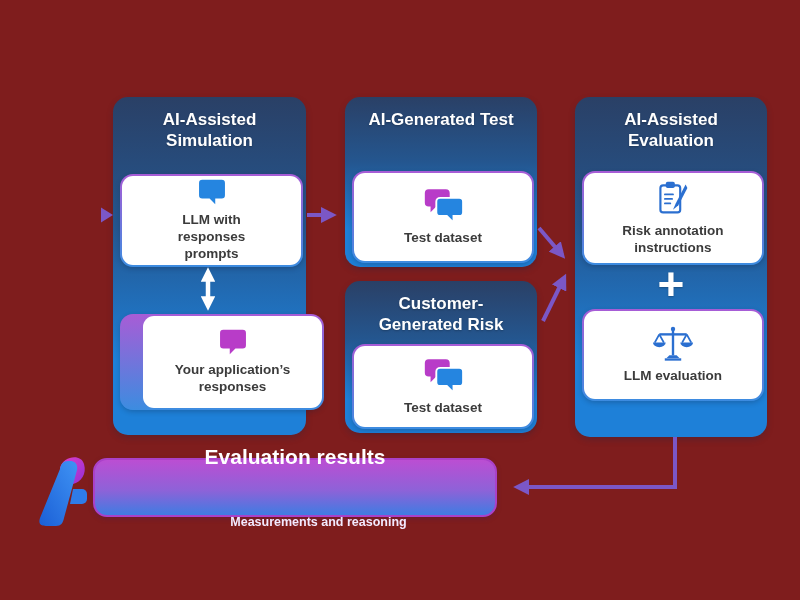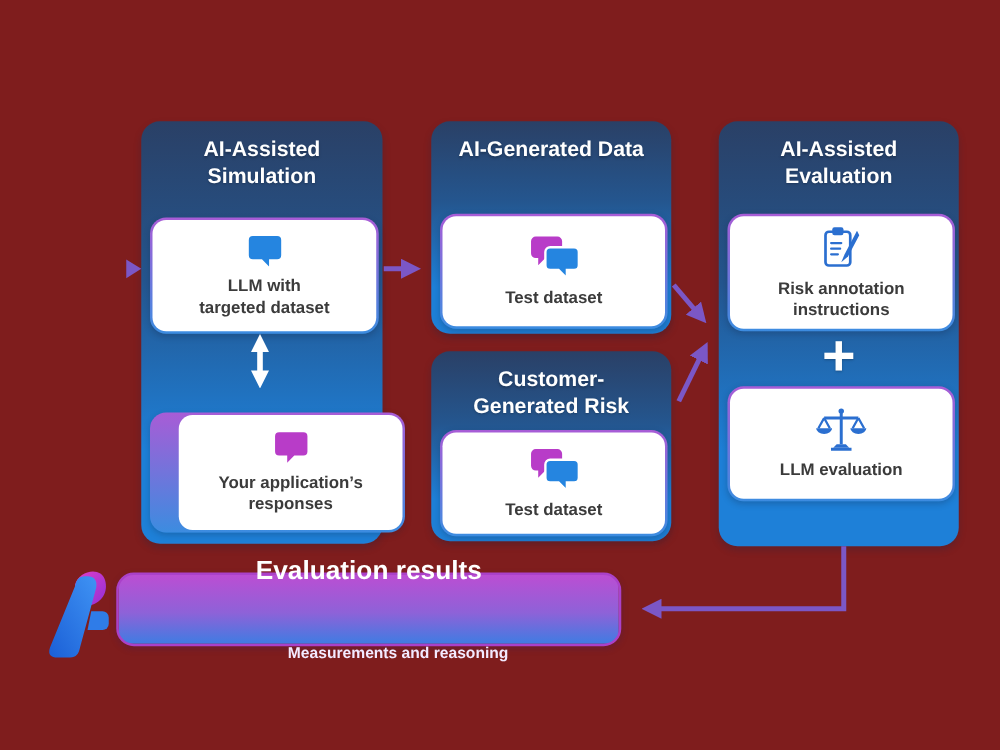--- a/index.html
+++ b/index.html
@@ -33,21 +33,21 @@
     width:100%;height:100%;box-sizing:border-box;border-radius:11px;background:#ffffff;
     display:flex;flex-direction:column;align-items:center;justify-content:center;gap:6px;
     padding:6px 8px;
   }
   .card-label{
     text-align:center;color:#3b3b3b;font-size:13.5px;font-weight:bold;line-height:1.25;
     max-width:150px;
   }
   .card-label.narrow{max-width:114px;}
   #card-llm{left:120px;top:174px;width:179px;height:89px;}
-  #card-responses{left:120px;top:330px;width:179px;height:92px;padding-left:23px;}
+  #card-responses{left:120px;top:314px;width:179px;height:92px;padding-left:23px;}
   #card-test1{left:352px;top:171px;width:178px;height:88px;}
   #card-test2{left:352px;top:344px;width:178px;height:81px;}
   #card-risk{left:582px;top:171px;width:178px;height:90px;}
   #card-llm-eval{left:582px;top:309px;width:178px;height:88px;}
   .icon{display:block;line-height:0;}
   
   .plus{
     position:absolute;left:575px;top:258px;width:192px;height:52px;
     display:flex;align-items:center;justify-content:center;
     color:#ffffff;font-size:46px;font-weight:bold;line-height:1;
@@ -72,39 +72,39 @@
 </head>
 <body>
 
 <div class="canvas">
 
   <section class="box" id="box-simulation">
     <h2 class="box-title">AI-Assisted Simulation</h2>
   </section>
 
   <section class="box" id="box-ai-generated">
-    <h2 class="box-title">AI-Generated Data</h2>
+    <h2 class="box-title">AI-Generated Test</h2>
   </section>
 
   <section class="box" id="box-customer">
     <h2 class="box-title narrow">Customer-Generated Risk</h2>
   </section>
 
   <section class="box" id="box-evaluation">
     <h2 class="box-title">AI-Assisted Evaluation</h2>
   </section>
 
   <div class="card" id="card-llm">
     <div class="card-inner">
       <span class="icon">
         <svg width="34" height="28" viewBox="0 0 42 32">
           <path d="M9,1 H33 A4,4 0 0 1 37,5 V20 A4,4 0 0 1 33,24 H25 V31 L18,24 H9 A4,4 0 0 1 5,20 V5 A4,4 0 0 1 9,1 Z" fill="#2585e0"></path>
         </svg>
       </span>
-      <span class="card-label narrow">LLM with targeted dataset</span>
+      <span class="card-label narrow">LLM with responses prompts</span>
     </div>
   </div>
 
   <div class="card" id="card-responses">
     <div class="card-inner">
       <span class="icon">
         <svg width="34" height="28" viewBox="0 0 42 32">
           <g transform="translate(42,0) scale(-1,1)">
             <path d="M9,1 H33 A4,4 0 0 1 37,5 V20 A4,4 0 0 1 33,24 H25 V31 L18,24 H9 A4,4 0 0 1 5,20 V5 A4,4 0 0 1 9,1 Z" fill="#b83cc8"></path>
           </g>

